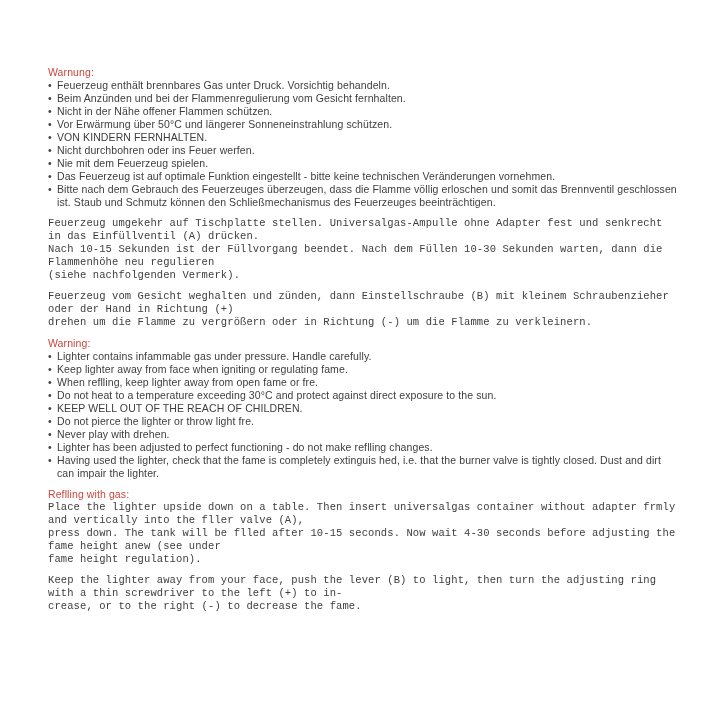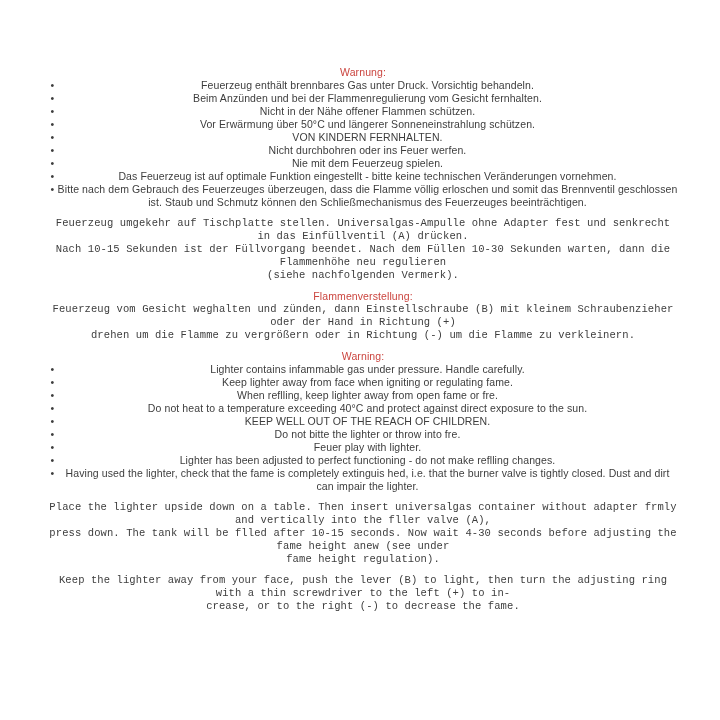--- a/index.html
+++ b/index.html
@@ -7,21 +7,20 @@
     padding: 0;
     background: #ffffff;
   }
   .page {
     position: relative;
     width: 720px;
     height: 720px;
     background: #ffffff;
     overflow: hidden;
     font-family: "Liberation Sans", "DejaVu Sans", sans-serif;
-    text-align: center;
   }
   .content {
     position: absolute;
     left: 48px;
     top: 66px;
     width: 630px;
     color: #3d3d3d;
     font-size: 10.5px;
     line-height: 13px;
     letter-spacing: 0.1px;
@@ -101,65 +100,65 @@
             <span class="btext">Bitte nach dem Gebrauch des Feuerzeuges überzeugen, dass die Flamme völlig erloschen und somit das Brennventil geschlossen
 ist. Staub und Schmutz können den Schließmechanismus des Feuerzeuges beeinträchtigen.</span>
           </div>
         </section>
         <section>
           <p class="para">Feuerzeug umgekehr auf Tischplatte stellen. Universalgas-Ampulle ohne Adapter fest und senkrecht in das Einfüllventil (A) drücken.
 Nach 10-15 Sekunden ist der Füllvorgang beendet. Nach dem Füllen 10-30 Sekunden warten, dann die Flammenhöhe neu regulieren
 (siehe nachfolgenden Vermerk).</p>
         </section>
         <section>
-          <h2>Flammenverstellung:</h2>
           <p class="para">Feuerzeug vom Gesicht weghalten und zünden, dann Einstellschraube (B) mit kleinem Schraubenzieher oder der Hand in Richtung (+)
 drehen um die Flamme zu vergrößern oder in Richtung (-) um die Flamme zu verkleinern.</p>
         </section>
         <section>
           <h2>Warning:</h2>
           <div class="bullet">
             <span class="glyph">•</span>
             <span class="btext">Lighter contains infammable gas under pressure. Handle carefully.</span>
           </div>
           <div class="bullet">
             <span class="glyph">•</span>
             <span class="btext">Keep lighter away from face when igniting or regulating fame.</span>
           </div>
           <div class="bullet">
             <span class="glyph">•</span>
             <span class="btext">When reflling, keep lighter away from open fame or fre.</span>
           </div>
           <div class="bullet">
             <span class="glyph">•</span>
-            <span class="btext">Do not heat to a temperature exceeding 40°C and protect against direct exposure to the sun.</span>
+            <span class="btext">Do not heat to a temperature exceeding 30°C and protect against direct exposure to the sun.</span>
           </div>
           <div class="bullet">
             <span class="glyph">•</span>
             <span class="btext">KEEP WELL OUT OF THE REACH OF CHILDREN.</span>
           </div>
           <div class="bullet">
             <span class="glyph">•</span>
-            <span class="btext">Do not bitte the lighter or throw into fre.</span>
+            <span class="btext">Do not pierce the lighter or throw light fre.</span>
           </div>
           <div class="bullet">
             <span class="glyph">•</span>
-            <span class="btext">Feuer play with lighter.</span>
+            <span class="btext">Never play with drehen.</span>
           </div>
           <div class="bullet">
             <span class="glyph">•</span>
             <span class="btext">Lighter has been adjusted to perfect functioning - do not make reflling changes.</span>
           </div>
           <div class="bullet">
             <span class="glyph">•</span>
             <span class="btext">Having used the lighter, check that the fame is completely extinguis hed, i.e. that the burner valve is tightly closed. Dust and dirt
 can impair the lighter.</span>
           </div>
         </section>
         <section>
+          <h2>Reflling with gas:</h2>
           <p class="para">Place the lighter upside down on a table. Then insert universalgas container without adapter frmly and vertically into the fller valve (A),
 press down. The tank will be flled after 10-15 seconds. Now wait 4-30 seconds before adjusting the fame height anew (see under
 fame height regulation).</p>
         </section>
         <section>
           <p class="para">Keep the lighter away from your face, push the lever (B) to light, then turn the adjusting ring with a thin screwdriver to the left (+) to in-
 crease, or to the right (-) to decrease the fame.</p>
         </section>
       </div>
   </div>

